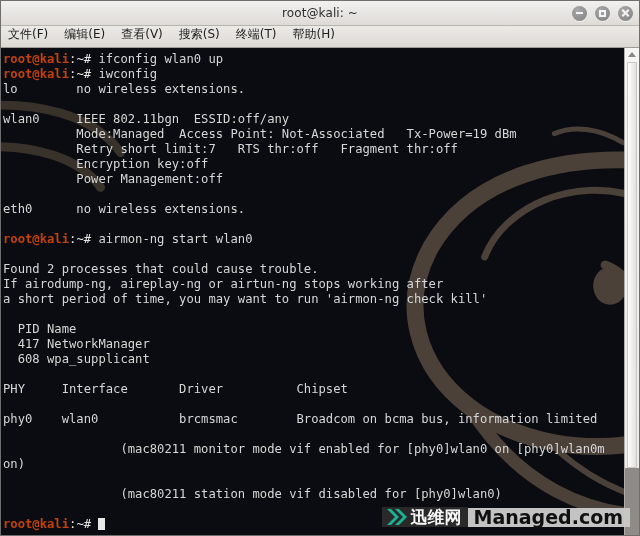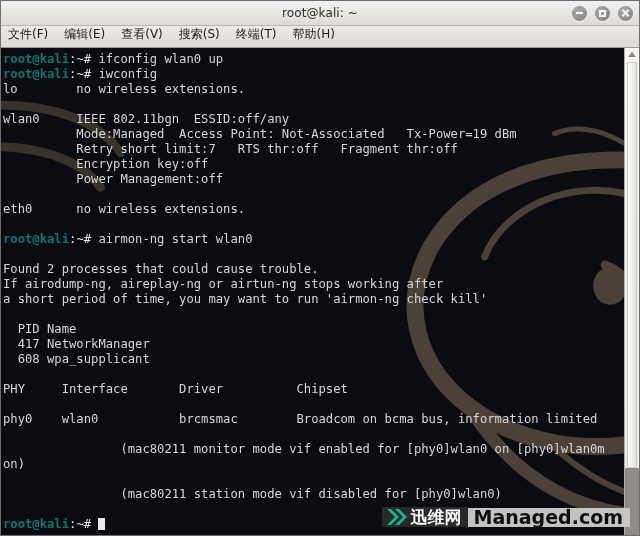--- a/index.html
+++ b/index.html
@@ -135,21 +135,21 @@
     position: relative;
     z-index: 1;
     font-family: "DejaVu Sans Mono", monospace;
     font-size: 12.2px;
     line-height: 15px;
     color: #d7d7d7;
     white-space: pre;
     letter-spacing: 0px;
   }
   .line { height: 15px; }
-  .host { color: #0f766e; font-weight: bold; }
+  .host { color: #c2410c; font-weight: bold; }
   .sep  { color: #e6e6e6; }
   .cursor {
     display: inline-block;
     width: 7px;
     height: 12px;
     background: #e8e8e8;
     vertical-align: -2px;
   }
 
   

